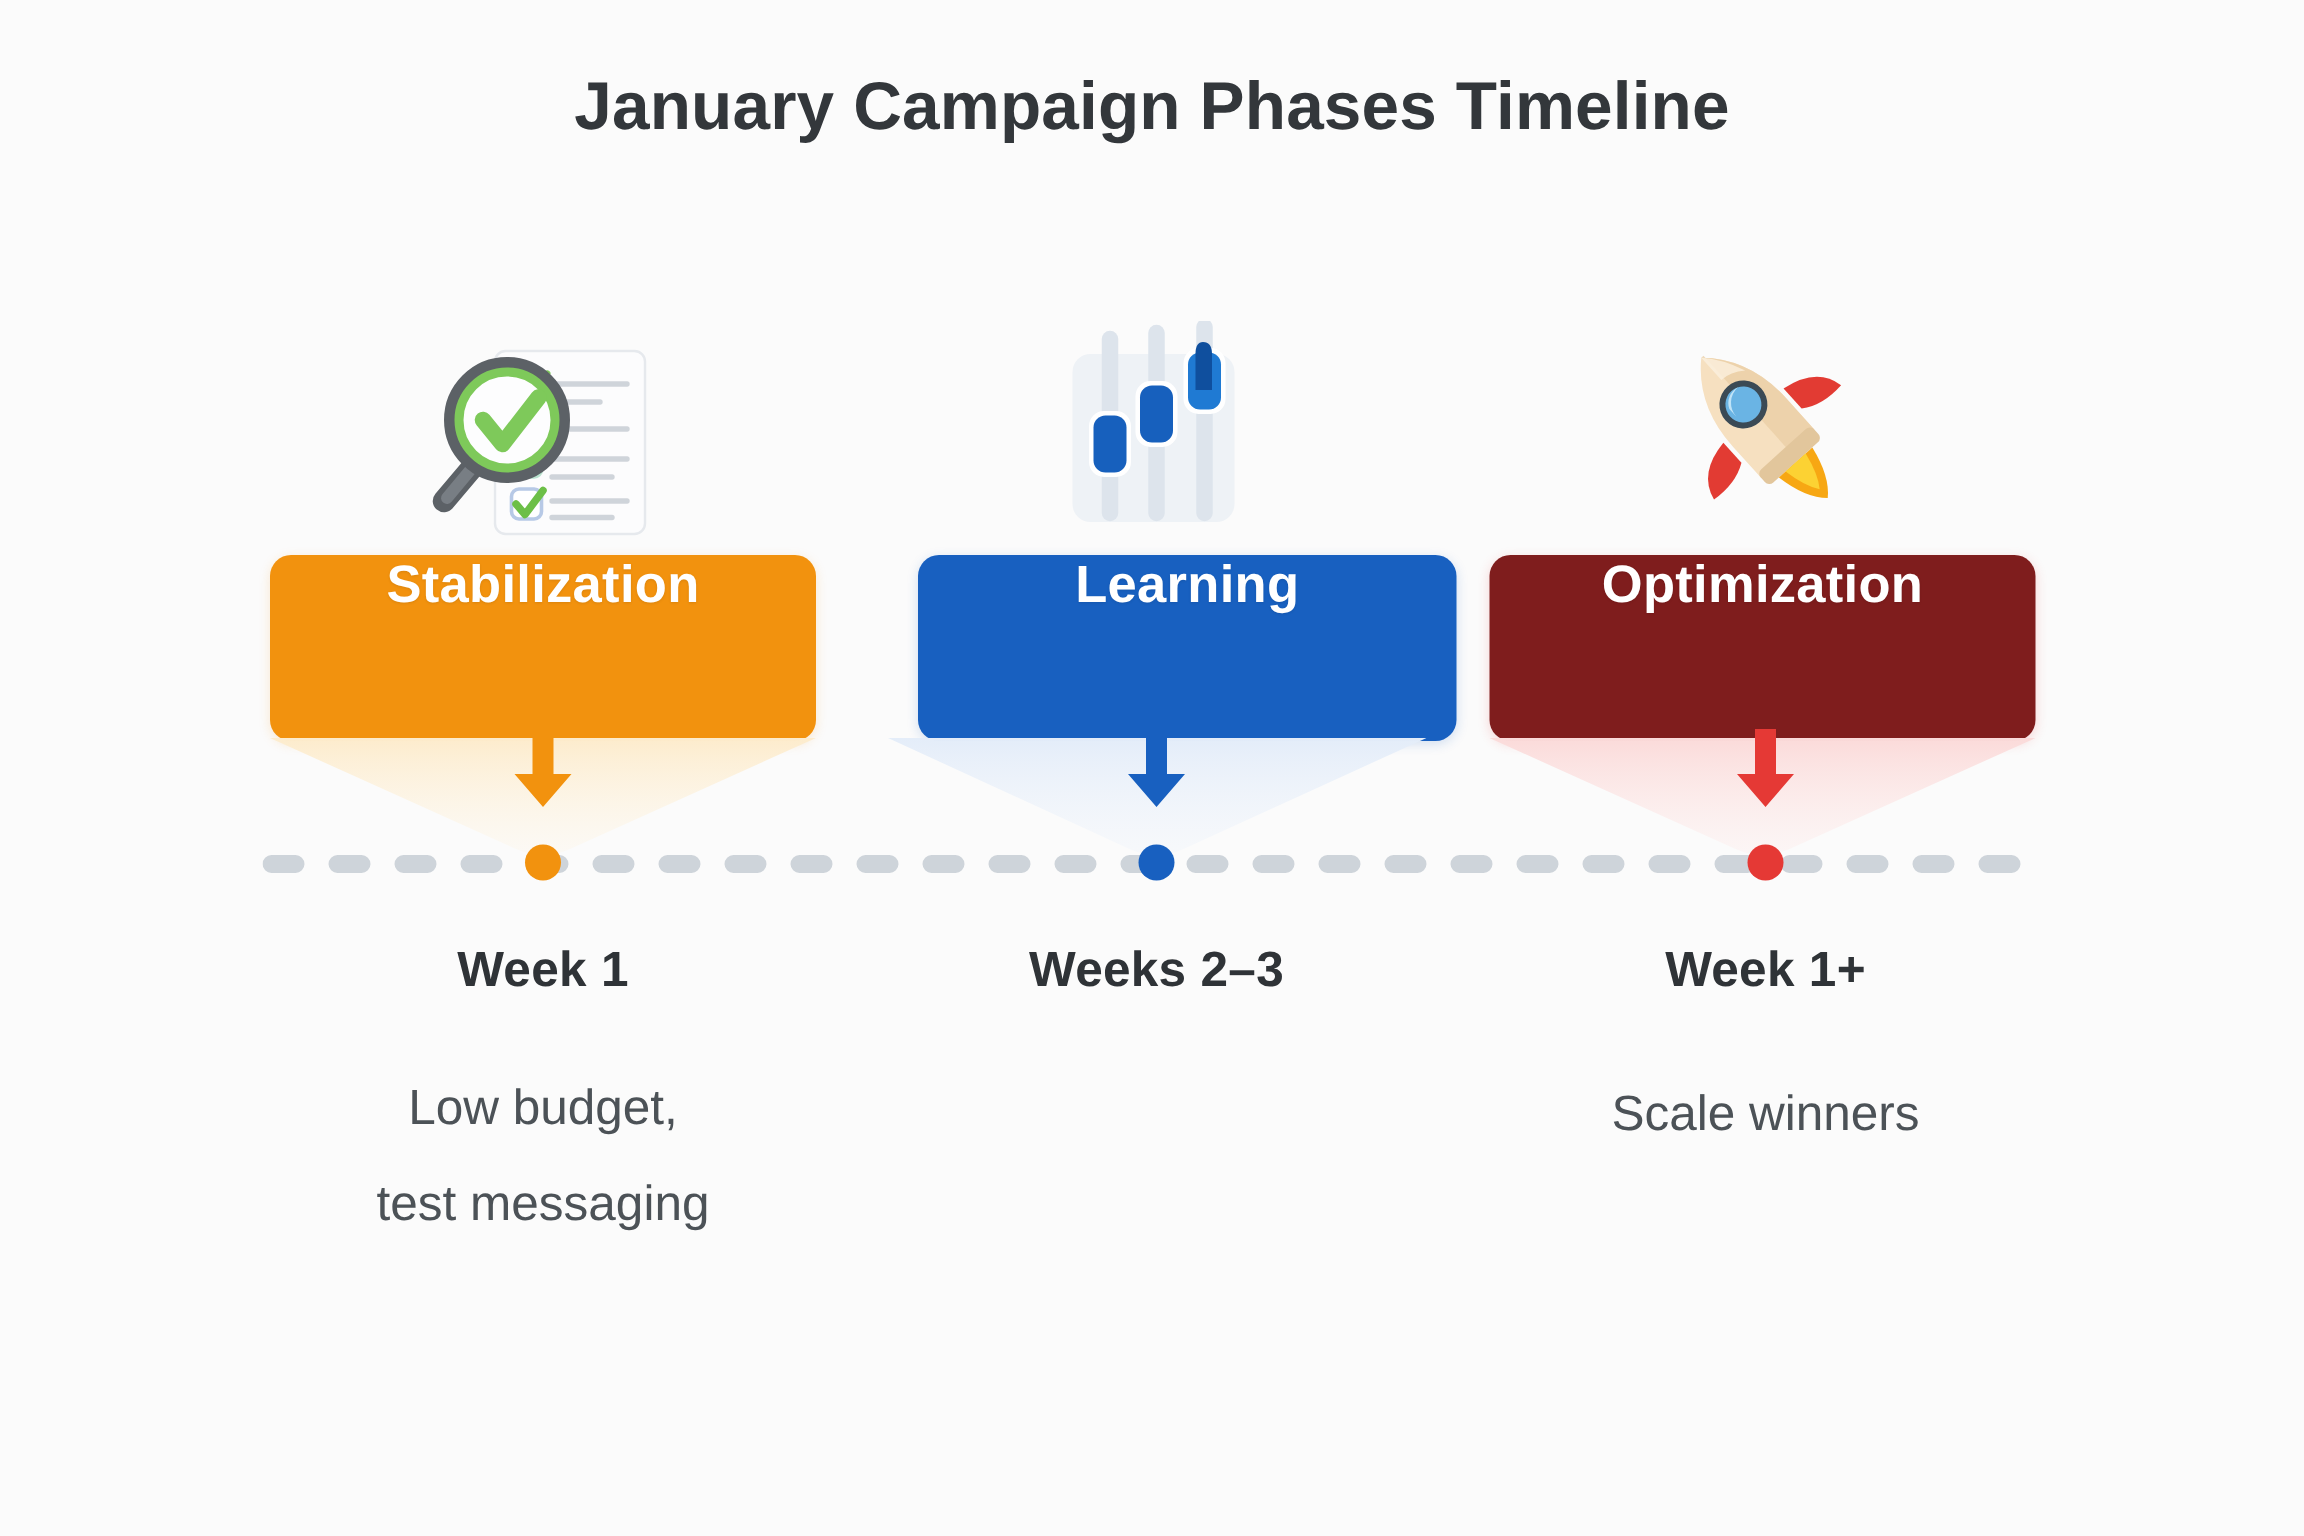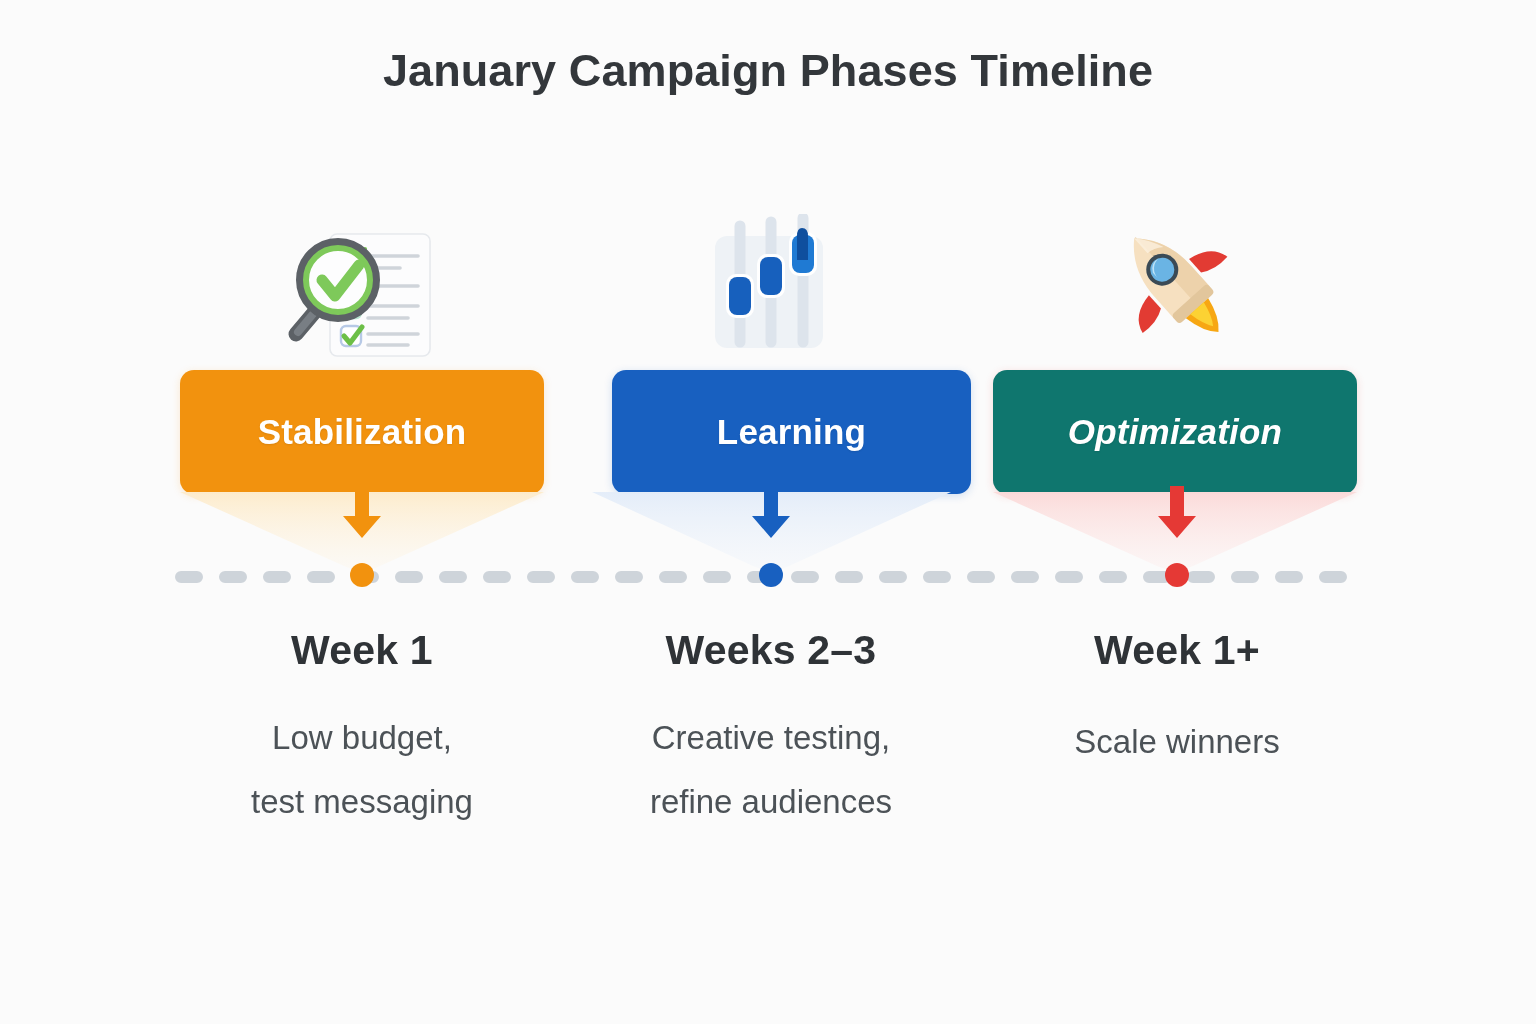--- a/index.html
+++ b/index.html
@@ -70,21 +70,20 @@
   .phase-2 .phase-icon { top: 210px; }
   .phase-3 .phase-icon { top: 212px; }
 
   
   .phase-card {
     position: absolute;
     top: 370px;
     height: 124px;
     border-radius: 14px;
     display: flex;
-    align-items: center;
     justify-content: center;
     box-sizing: border-box;
   }
   .phase-1 .phase-card { left: 20px;  width: 364px; }
   .phase-2 .phase-card { left: 20px;  width: 359px; margin-left: 20px; }
   .phase-3 .phase-card { left: 15px;  width: 364px; }
 
   .phase-card-label {
     font-size: 35px;
     font-weight: bold;
@@ -124,21 +123,21 @@
     border-radius: 50%;
   }
 
   
   .phase-week {
     position: absolute;
     top: 627px;
     left: 0;
     width: 100%;
     text-align: center;
-    font-size: 41px;
+    font-size: 33px;
     font-weight: bold;
     color: #2f3337;
     letter-spacing: 0.2px;
   }
 
   
   .phase-desc {
     position: absolute;
     top: 706px;
     left: 0;
@@ -275,22 +274,20 @@
 
     <div class="phase-arrow">
       <svg width="42" height="54" viewBox="0 0 42 54" xmlns="http://www.w3.org/2000/svg">
         <path d="M14 0 H28 V30 H40 L21 52 L2 30 H14 Z" fill="#1860c0"></path>
       </svg>
     </div>
 
     <div class="phase-node" style="background:#1860c0;"></div>
 
     <div class="phase-week">Weeks 2–3</div>
-    <div class="phase-desc">Creative testing,
-refine audiences</div>
   </div>
 
   <div class="phase phase-3">
 
     <div class="phase-icon">
       <svg class="icon-art" width="150" height="140" viewBox="0 0 150 140" xmlns="http://www.w3.org/2000/svg">
         <g transform="rotate(-42 75 70)">
 
           <path d="M48 58 q-26 4 -30 24 q18 2 30 -6 z" fill="#e23b33"></path>
           <path d="M102 58 q26 4 30 24 q-18 2 -30 -6 z" fill="#e23b33"></path>
@@ -305,21 +302,21 @@
           <path d="M66 44 a12 12 0 0 1 14 -7 a14 14 0 0 0 -14 14 z" fill="#bfe3f7"></path>
 
           <rect x="51" y="88" width="48" height="12" rx="4" fill="#e2c69c"></rect>
 
           <path d="M60 100 q4 22 15 32 q11 -10 15 -32 z" fill="#f7a713"></path>
           <path d="M66 100 q3 16 9 24 q6 -8 9 -24 z" fill="#fcd233"></path>
         </g>
       </svg>
     </div>
 
-    <div class="phase-card" style="background:#0f766e; box-shadow:0 2px 8px rgba(229,57,53,0.18);font-style:italic;">
+    <div class="phase-card" style="background:#7f1d1d; box-shadow:0 2px 8px rgba(229,57,53,0.18);">
       <span class="phase-card-label">Optimization</span>
     </div>
 
     <div class="phase-funnel">
       <svg width="364" height="80" viewBox="0 0 364 80" xmlns="http://www.w3.org/2000/svg">
         <defs>
           <linearGradient id="fn3" x1="0" y1="0" x2="0" y2="1">
             <stop offset="0%" stop-color="#fbdbda" stop-opacity="1"></stop>
             <stop offset="100%" stop-color="#fdeceb" stop-opacity="0.35"></stop>
           </linearGradient>

